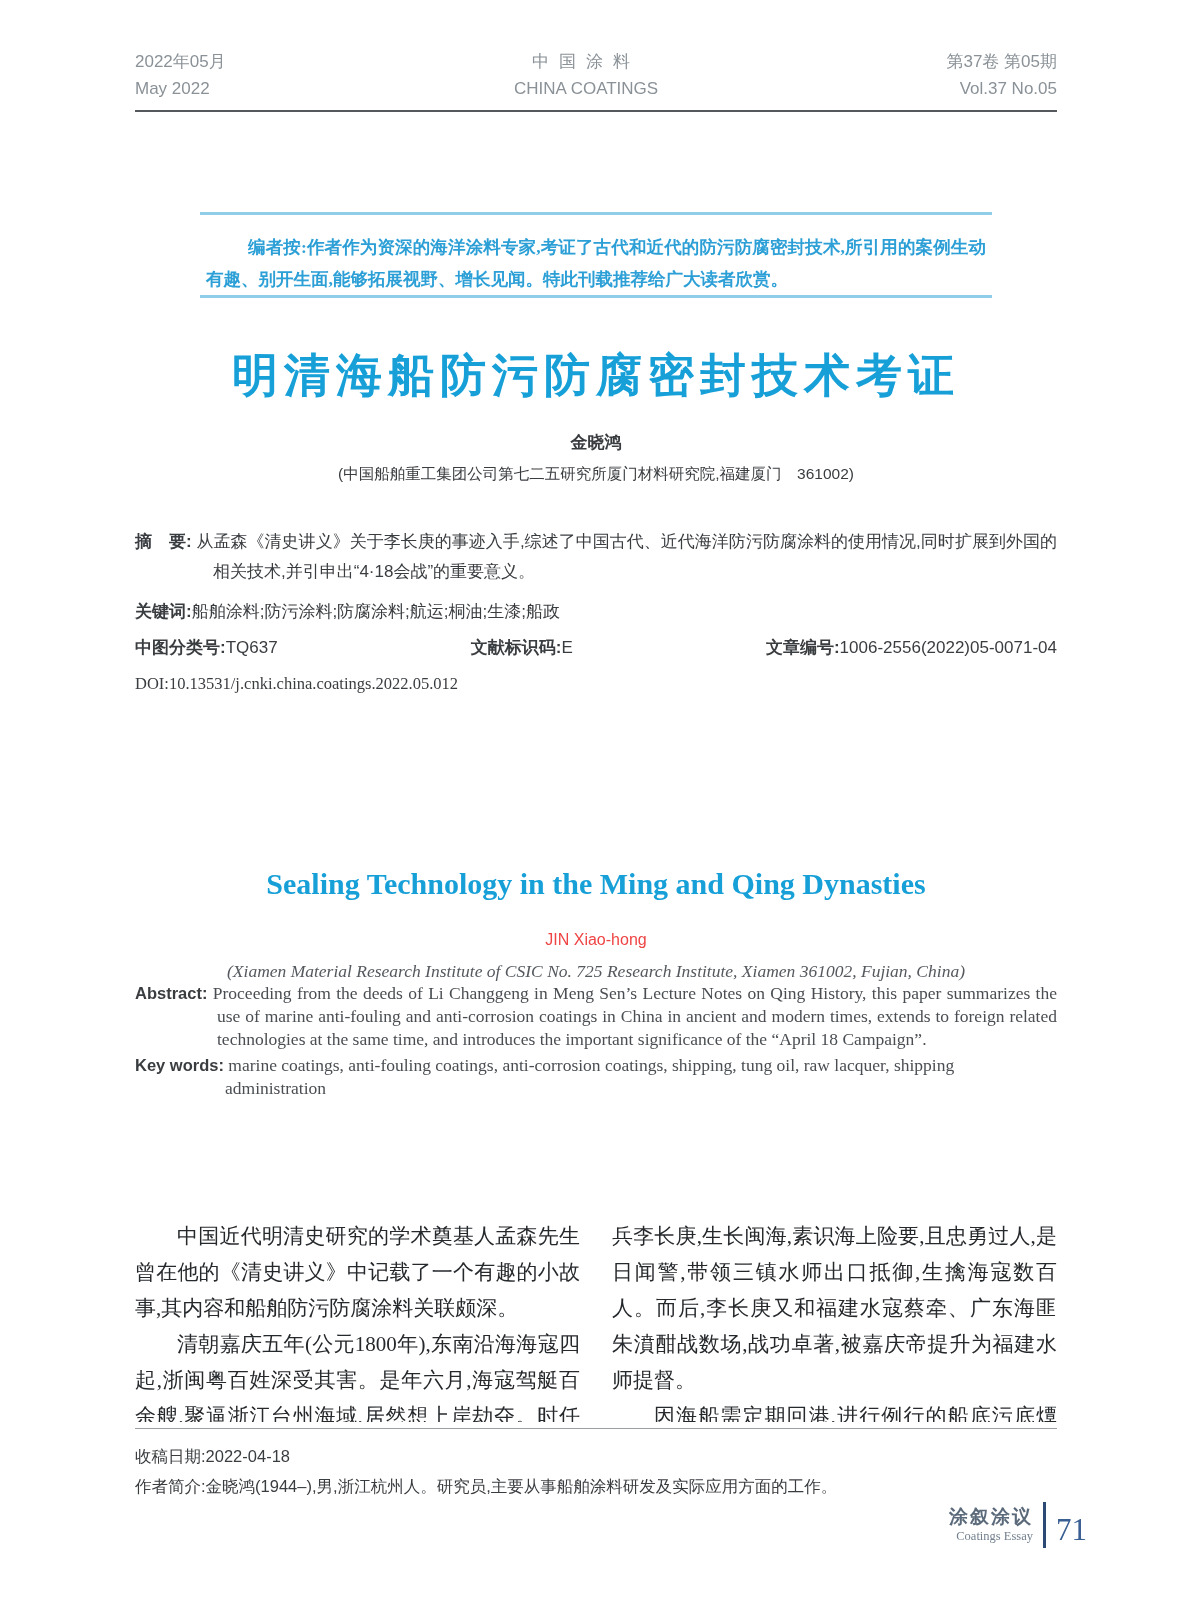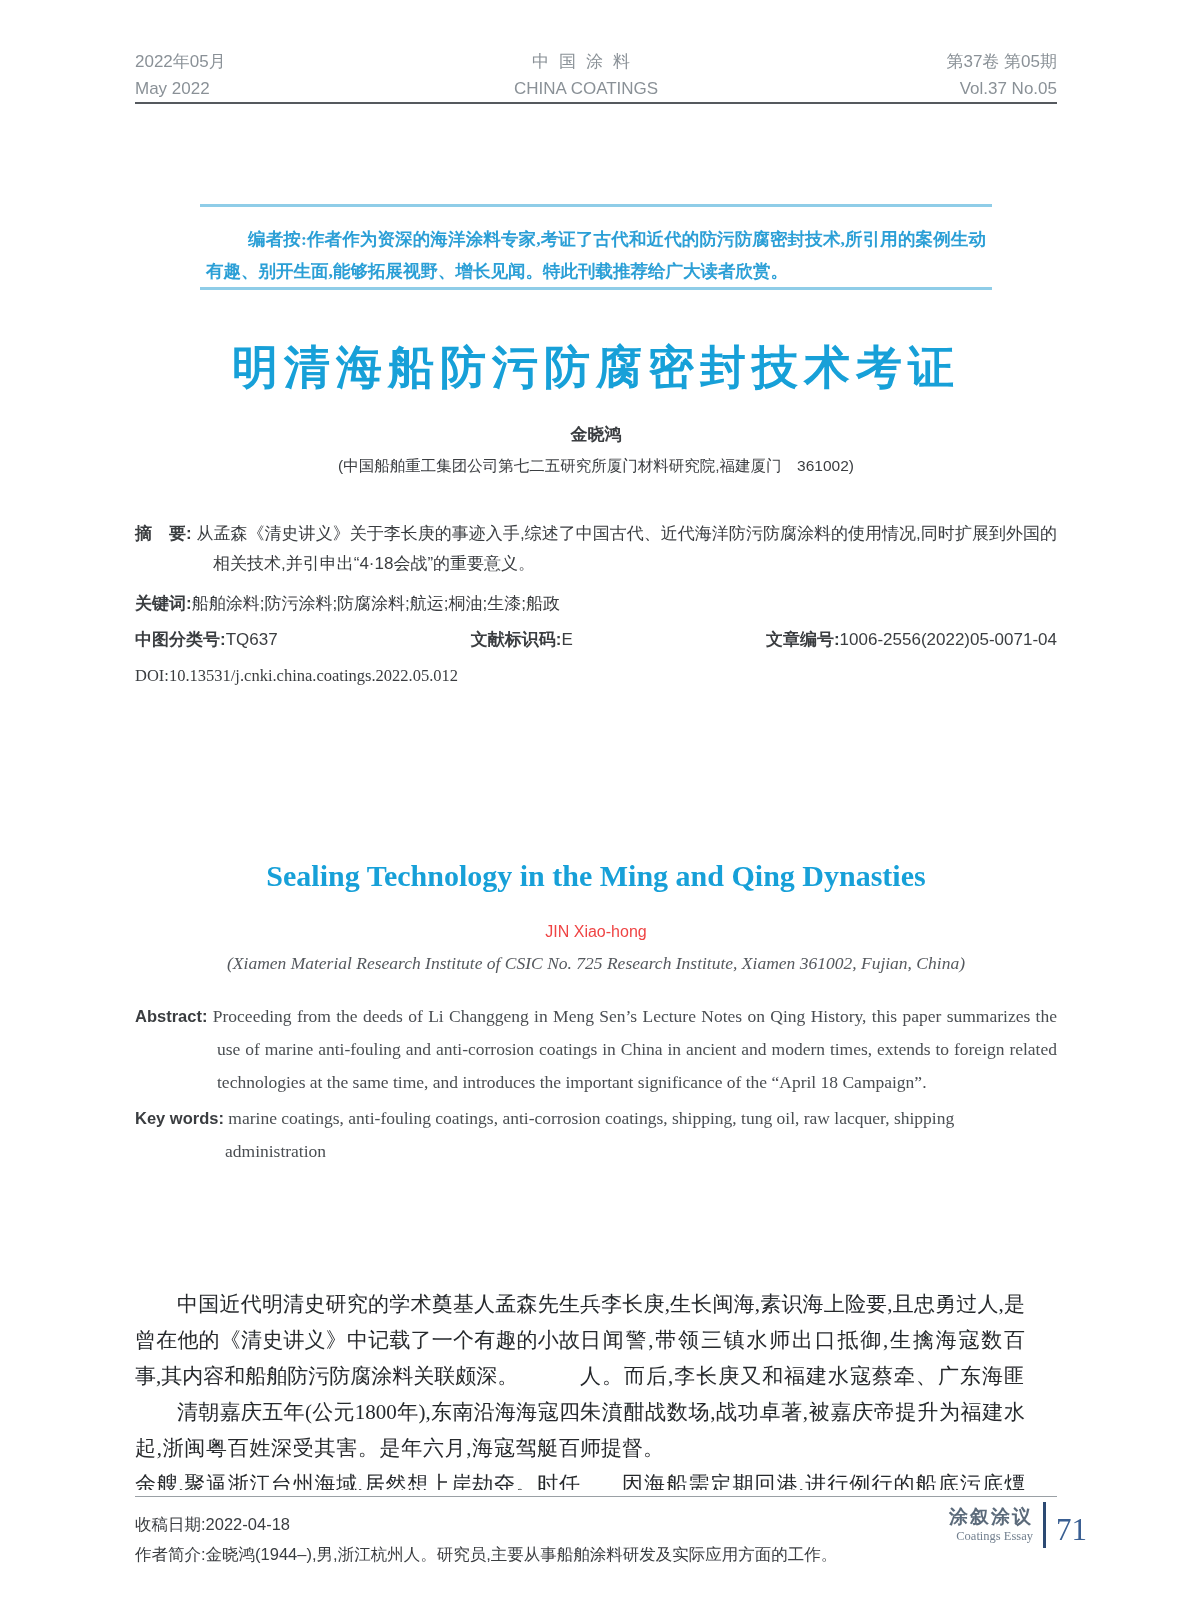--- a/index.html
+++ b/index.html
@@ -17,21 +17,21 @@
   .content { padding: 48px 130px 0 135px; }
 
   
   .jheader {
     display: flex;
     justify-content: space-between;
     align-items: flex-end;
     font-size: 17px;
     line-height: 27px;
     color: #8a9197;
-    padding-bottom: 0;
+    padding-bottom: 8px;
     border-bottom: 2px solid #55595e;
   }
   .jheader .cell { white-space: nowrap; }
   .jheader .cell.center { text-align: center; }
   .jheader .cell.right { text-align: right; }
   .jheader .cn-spaced { letter-spacing: 10px; }
 
   
   .editor-note {
     width: 792px;
@@ -81,31 +81,31 @@
   }
   .author-en { margin-top: 26px; text-align: center; font-size: 16px; color: #ef4444; }
   .affil-en {
     margin-top: 12px; text-align: center;
     font-family: "Liberation Serif", "DejaVu Serif", serif;
     font-style: italic; font-size: 17.5px; color: #55595e;
   }
 
   
   .meta-en {
-    margin-top: 26px;
-    font-family: "Liberation Serif", "DejaVu Serif", serif;
-    font-size: 17.5px; line-height: 33px; color: #4a4e52;
+    font-family: "Liberation Serif", "DejaVu Serif", serif;
+    font-size: 17.5px; line-height: 23px; color: #4a4e52;
   }
   .meta-en .abstract-en { padding-left: 82px; text-indent: -82px; text-align: justify; }
   .meta-en .label-en { font-family: "Liberation Sans", "DejaVu Sans", sans-serif; font-weight: 700; font-size: 16.5px; color: #3a3d40; }
   .meta-en .keywords-en { margin-top: 3px; padding-left: 90px; text-indent: -90px; }
 
   
   .body-cols {
     display: flex;
+    gap: 32px;
     margin-top: 118px;
     font-family: "Liberation Serif", "DejaVu Serif", serif;
     font-size: 21px;
     line-height: 36px;
     color: #26292c;
     text-align: justify;
   }
   .body-cols .col { width: 445px; height: 204px; overflow: hidden; }
   .body-cols p.indent { text-indent: 2em; }
 

